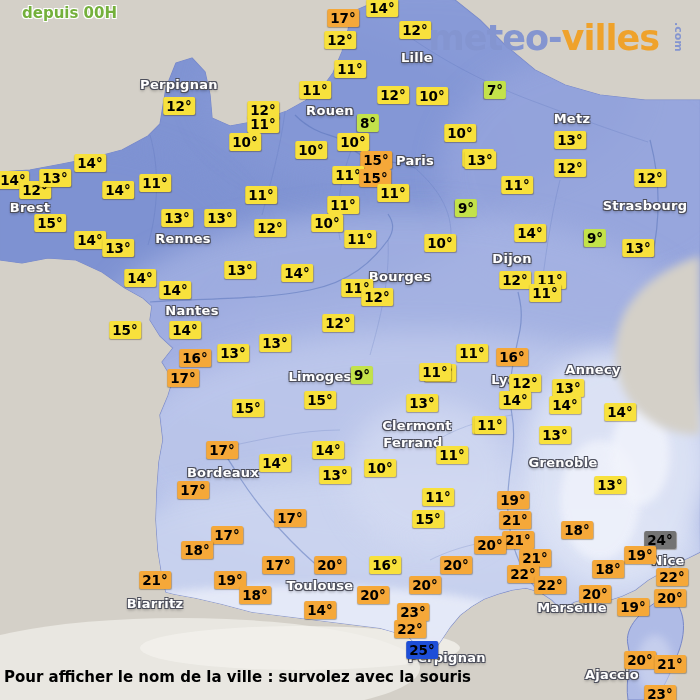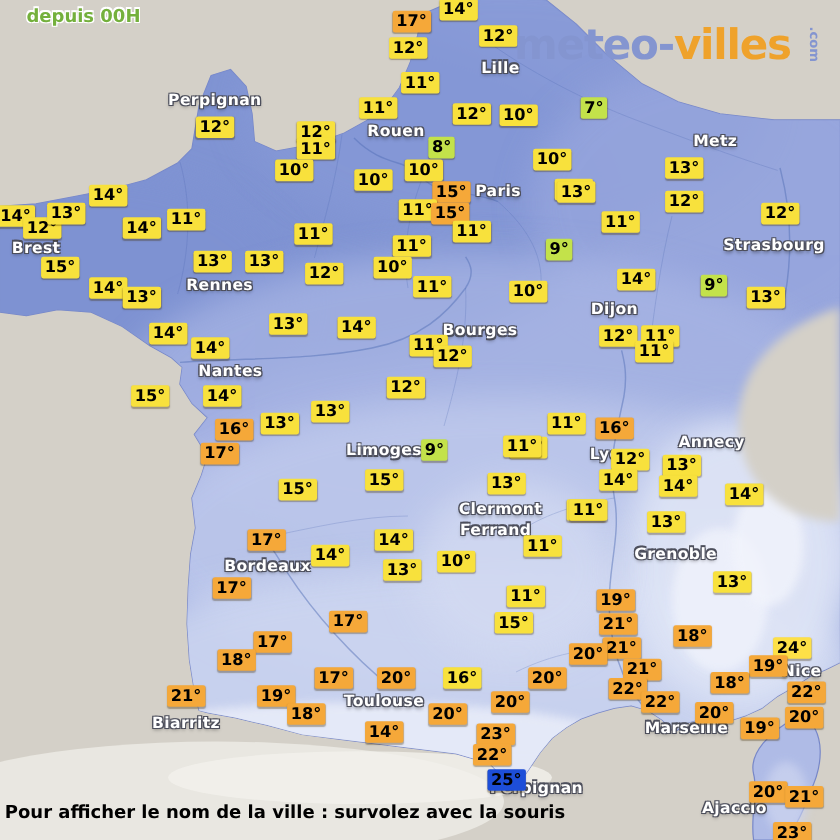--- a/index.html
+++ b/index.html
@@ -93,21 +93,21 @@
 
     <path d="M668,595 C690,610 685,640 675,660 C668,680 660,695 652,700 L628,700 C625,680 632,660 628,645 C624,628 640,610 668,595 Z" fill="#AFBBE6" stroke="#7787C8" stroke-width="1"></path>
     <ellipse cx="655" cy="665" rx="18" ry="30" fill="#CBD3EF" opacity="0.8" filter="url(#soft2)"></ellipse>
   </svg>
 
   <div class="layer">
       <div class="city" style="left: 179px; top: 84px;">Perpignan</div>
       <div class="city" style="left: 417px; top: 57px;">Lille</div>
       <div class="city" style="left: 330px; top: 110px;">Rouen</div>
       <div class="city" style="left: 415px; top: 160px;">Paris</div>
-      <div class="city" style="left: 572px; top: 118px; margin-left: 24px;">Metz</div>
+      <div class="city" style="left: 572px; top: 118px;">Metz</div>
       <div class="city" style="left: 645px; top: 205px;">Strasbourg</div>
       <div class="city" style="left: 30px; top: 207px;">Brest</div>
       <div class="city" style="left: 183px; top: 238px;">Rennes</div>
       <div class="city" style="left: 512px; top: 258px;">Dijon</div>
       <div class="city" style="left: 400px; top: 276px;">Bourges</div>
       <div class="city" style="left: 192px; top: 310px;">Nantes</div>
       <div class="city" style="left: 320px; top: 376px;">Limoges</div>
       <div class="city" style="left: 593px; top: 369px;">Annecy</div>
       <div class="city" style="left: 509px; top: 379px;">Lyon</div>
       <div class="city" style="left: 417px; top: 425px;">Clermont</div>
@@ -229,21 +229,21 @@
       <div class="temp" style="left: 515px; top: 520px; background: rgb(245, 168, 57);">21°</div>
       <div class="temp" style="left: 518px; top: 540px; background: rgb(245, 168, 57);">21°</div>
       <div class="temp" style="left: 490px; top: 545px; background: rgb(245, 168, 57);">20°</div>
       <div class="temp" style="left: 535px; top: 558px; background: rgb(245, 168, 57);">21°</div>
       <div class="temp" style="left: 523px; top: 574px; background: rgb(245, 168, 57);">22°</div>
       <div class="temp" style="left: 550px; top: 585px; background: rgb(245, 168, 57);">22°</div>
       <div class="temp" style="left: 413px; top: 612px; background: rgb(245, 168, 57);">23°</div>
       <div class="temp" style="left: 410px; top: 629px; background: rgb(245, 168, 57);">22°</div>
       <div class="temp" style="left: 422px; top: 650px; background: #1d4ed8;">25°</div>
       <div class="temp" style="left: 577px; top: 530px; background: rgb(245, 168, 57);">18°</div>
-      <div class="temp" style="left: 660px; top: 540px; background: #fde047;">24°</div>
+      <div class="temp" style="left: 660px; top: 540px; background: #737373;">24°</div>
       <div class="temp" style="left: 640px; top: 555px; background: rgb(245, 168, 57);">19°</div>
       <div class="temp" style="left: 608px; top: 569px; background: rgb(245, 168, 57);">18°</div>
       <div class="temp" style="left: 672px; top: 577px; background: rgb(245, 168, 57);">22°</div>
       <div class="temp" style="left: 595px; top: 594px; background: rgb(245, 168, 57);">20°</div>
       <div class="temp" style="left: 670px; top: 598px; background: rgb(245, 168, 57);">20°</div>
       <div class="temp" style="left: 633px; top: 607px; background: rgb(245, 168, 57);">19°</div>
       <div class="temp" style="left: 640px; top: 660px; background: rgb(245, 168, 57);">20°</div>
       <div class="temp" style="left: 670px; top: 664px; background: rgb(245, 168, 57);">21°</div>
       <div class="temp" style="left: 660px; top: 694px; background: rgb(245, 168, 57);">23°</div>
     </div>

